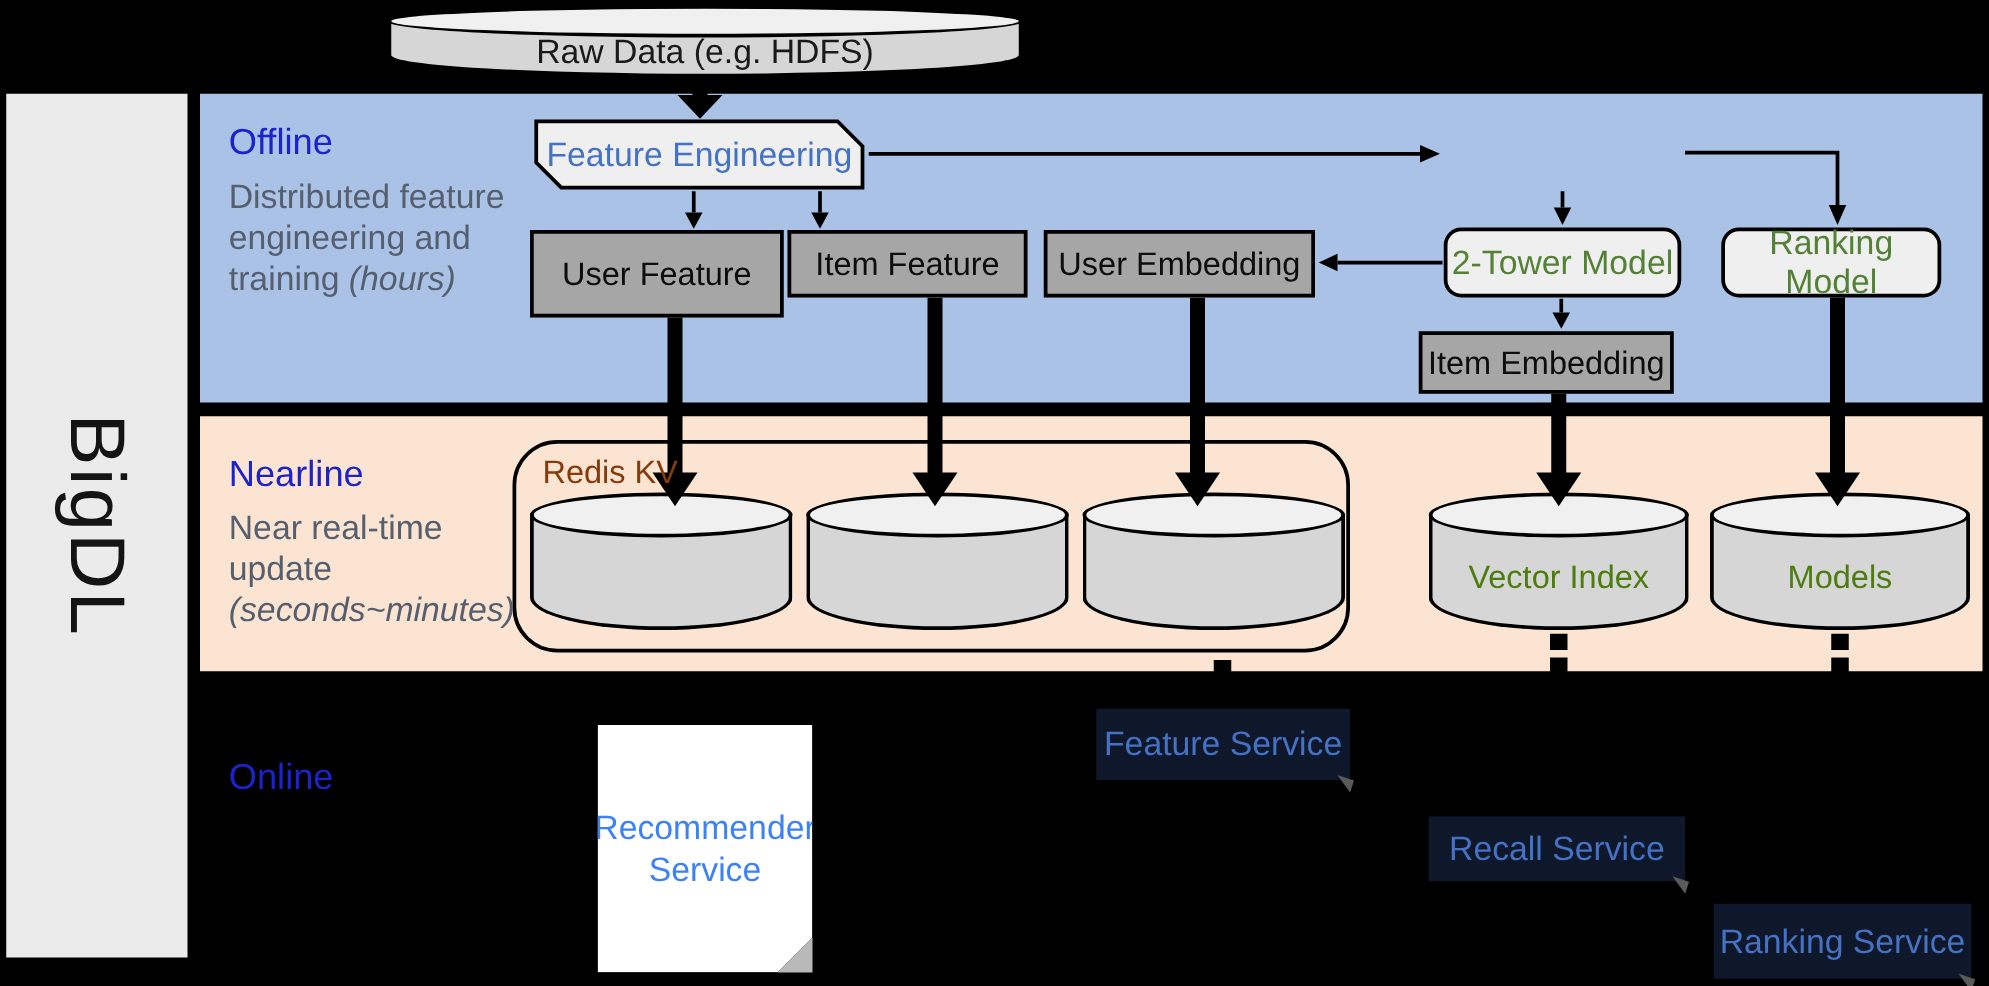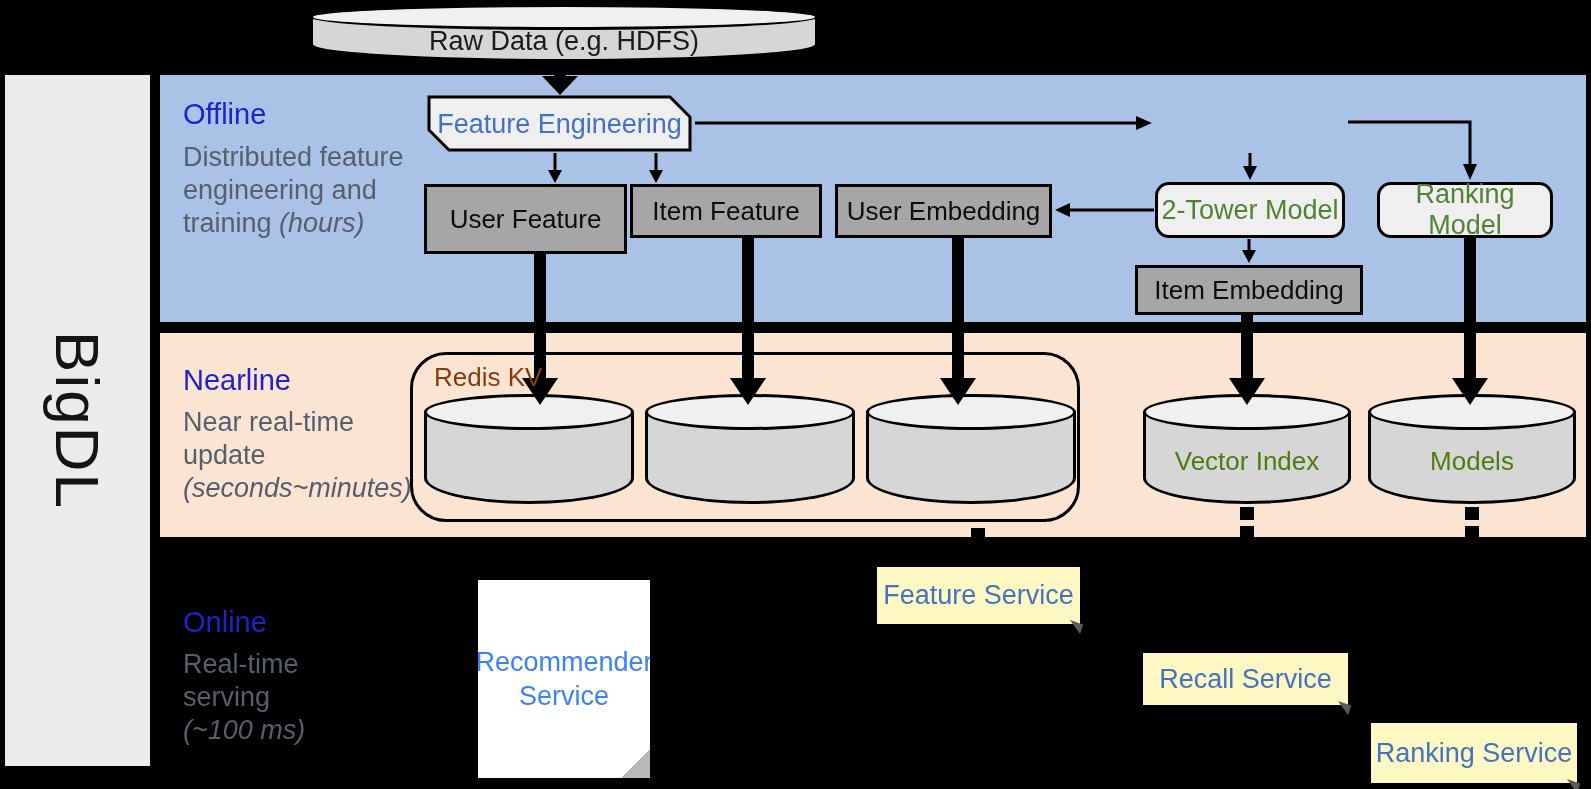--- a/index.html
+++ b/index.html
@@ -50,21 +50,21 @@
   .redis-label{position:absolute;left:434px;top:362px;color:#843c0c;font-size:26px;z-index:6;}
 
   
   svg.wires{position:absolute;left:0;top:0;z-index:4;pointer-events:none;}
 
   
   .svgshape{position:absolute;z-index:5;}
   .svgshape .shape-label{top:50%;transform:translateY(-50%);}
 
   
-  .service{position:absolute;background:#fef9c3;display:flex;align-items:center;justify-content:center;
+  .service{position:absolute;background:#0f172a;display:flex;align-items:center;justify-content:center;
        color:#4472c4;font-size:27px;z-index:5;text-align:center;}
   .service .fold{position:absolute;right:-2px;bottom:-8px;width:0;height:0;
        border-left:14px solid transparent;border-top:10px solid #5a5a5a;transform:rotate(18deg);}
   .docshape{position:absolute;left:478px;top:580px;width:172px;height:198px;background:#fff;
        z-index:5;display:flex;align-items:center;justify-content:center;text-align:center;
        color:#3b82f6;font-size:27px;line-height:34px;
        clip-path:polygon(0 0,100% 0,100% calc(100% - 28px),calc(100% - 28px) 100%,0 100%);}
   .doc-fold{position:absolute;left:622px;top:750px;width:0;height:0;z-index:6;
        border-left:28px solid transparent;border-bottom:28px solid #b9b9b9;}
 </style>
@@ -92,43 +92,39 @@
      <i>(hours)</i>
   </div>
 
   <div class="lane-title" style="top:364px;">Nearline</div>
   <div class="lane-desc" style="top:406px;width:252px;">
     <span>Near real-time update</span>
      <i>(seconds~minutes)</i>
   </div>
 
   <div class="lane-title" style="top:606px;">Online</div>
-  <div class="lane-desc" style="top:648px;width:160px;">
-    <span>Real-time serving</span>
-     <i>(~100 ms)</i>
-  </div>
 
   <div class="svgshape" style="left:427px;top:95px;width:265px;height:57px;">
     <svg width="265" height="57" viewBox="0 0 265 57">
       <path d="M2 2 H243 L263 22 V55 H22 L2 35 Z" fill="#efefef" stroke="#000" stroke-width="3"></path>
     </svg>
     <div class="shape-label bluetext">Feature Engineering</div>
   </div>
 
 
   <div class="node darkbox" style="left:424px;top:184px;width:203px;height:70px;">
     <span>User Feature</span>
   </div>
   <div class="node darkbox" style="left:630px;top:184px;width:192px;height:54px;">
     <span>Item Feature</span>
   </div>
   <div class="node darkbox" style="left:835px;top:184px;width:217px;height:54px;">
     <span>User Embedding</span>
   </div>
-  <div class="node darkbox" style="left:1135px;top:265px;width:228px;height:50px;">
+  <div class="node darkbox" style="left:1135px;top:265px;width:204px;height:50px;">
     <span>Item Embedding</span>
   </div>
 
   <div class="node roundbox green" style="left:1155px;top:182px;width:190px;height:56px;">
     <span>2-Tower Model</span>
   </div>
   <div class="node roundbox green" style="left:1377px;top:182px;width:176px;height:56px;">
     <span>Ranking Model</span>
   </div>
 

